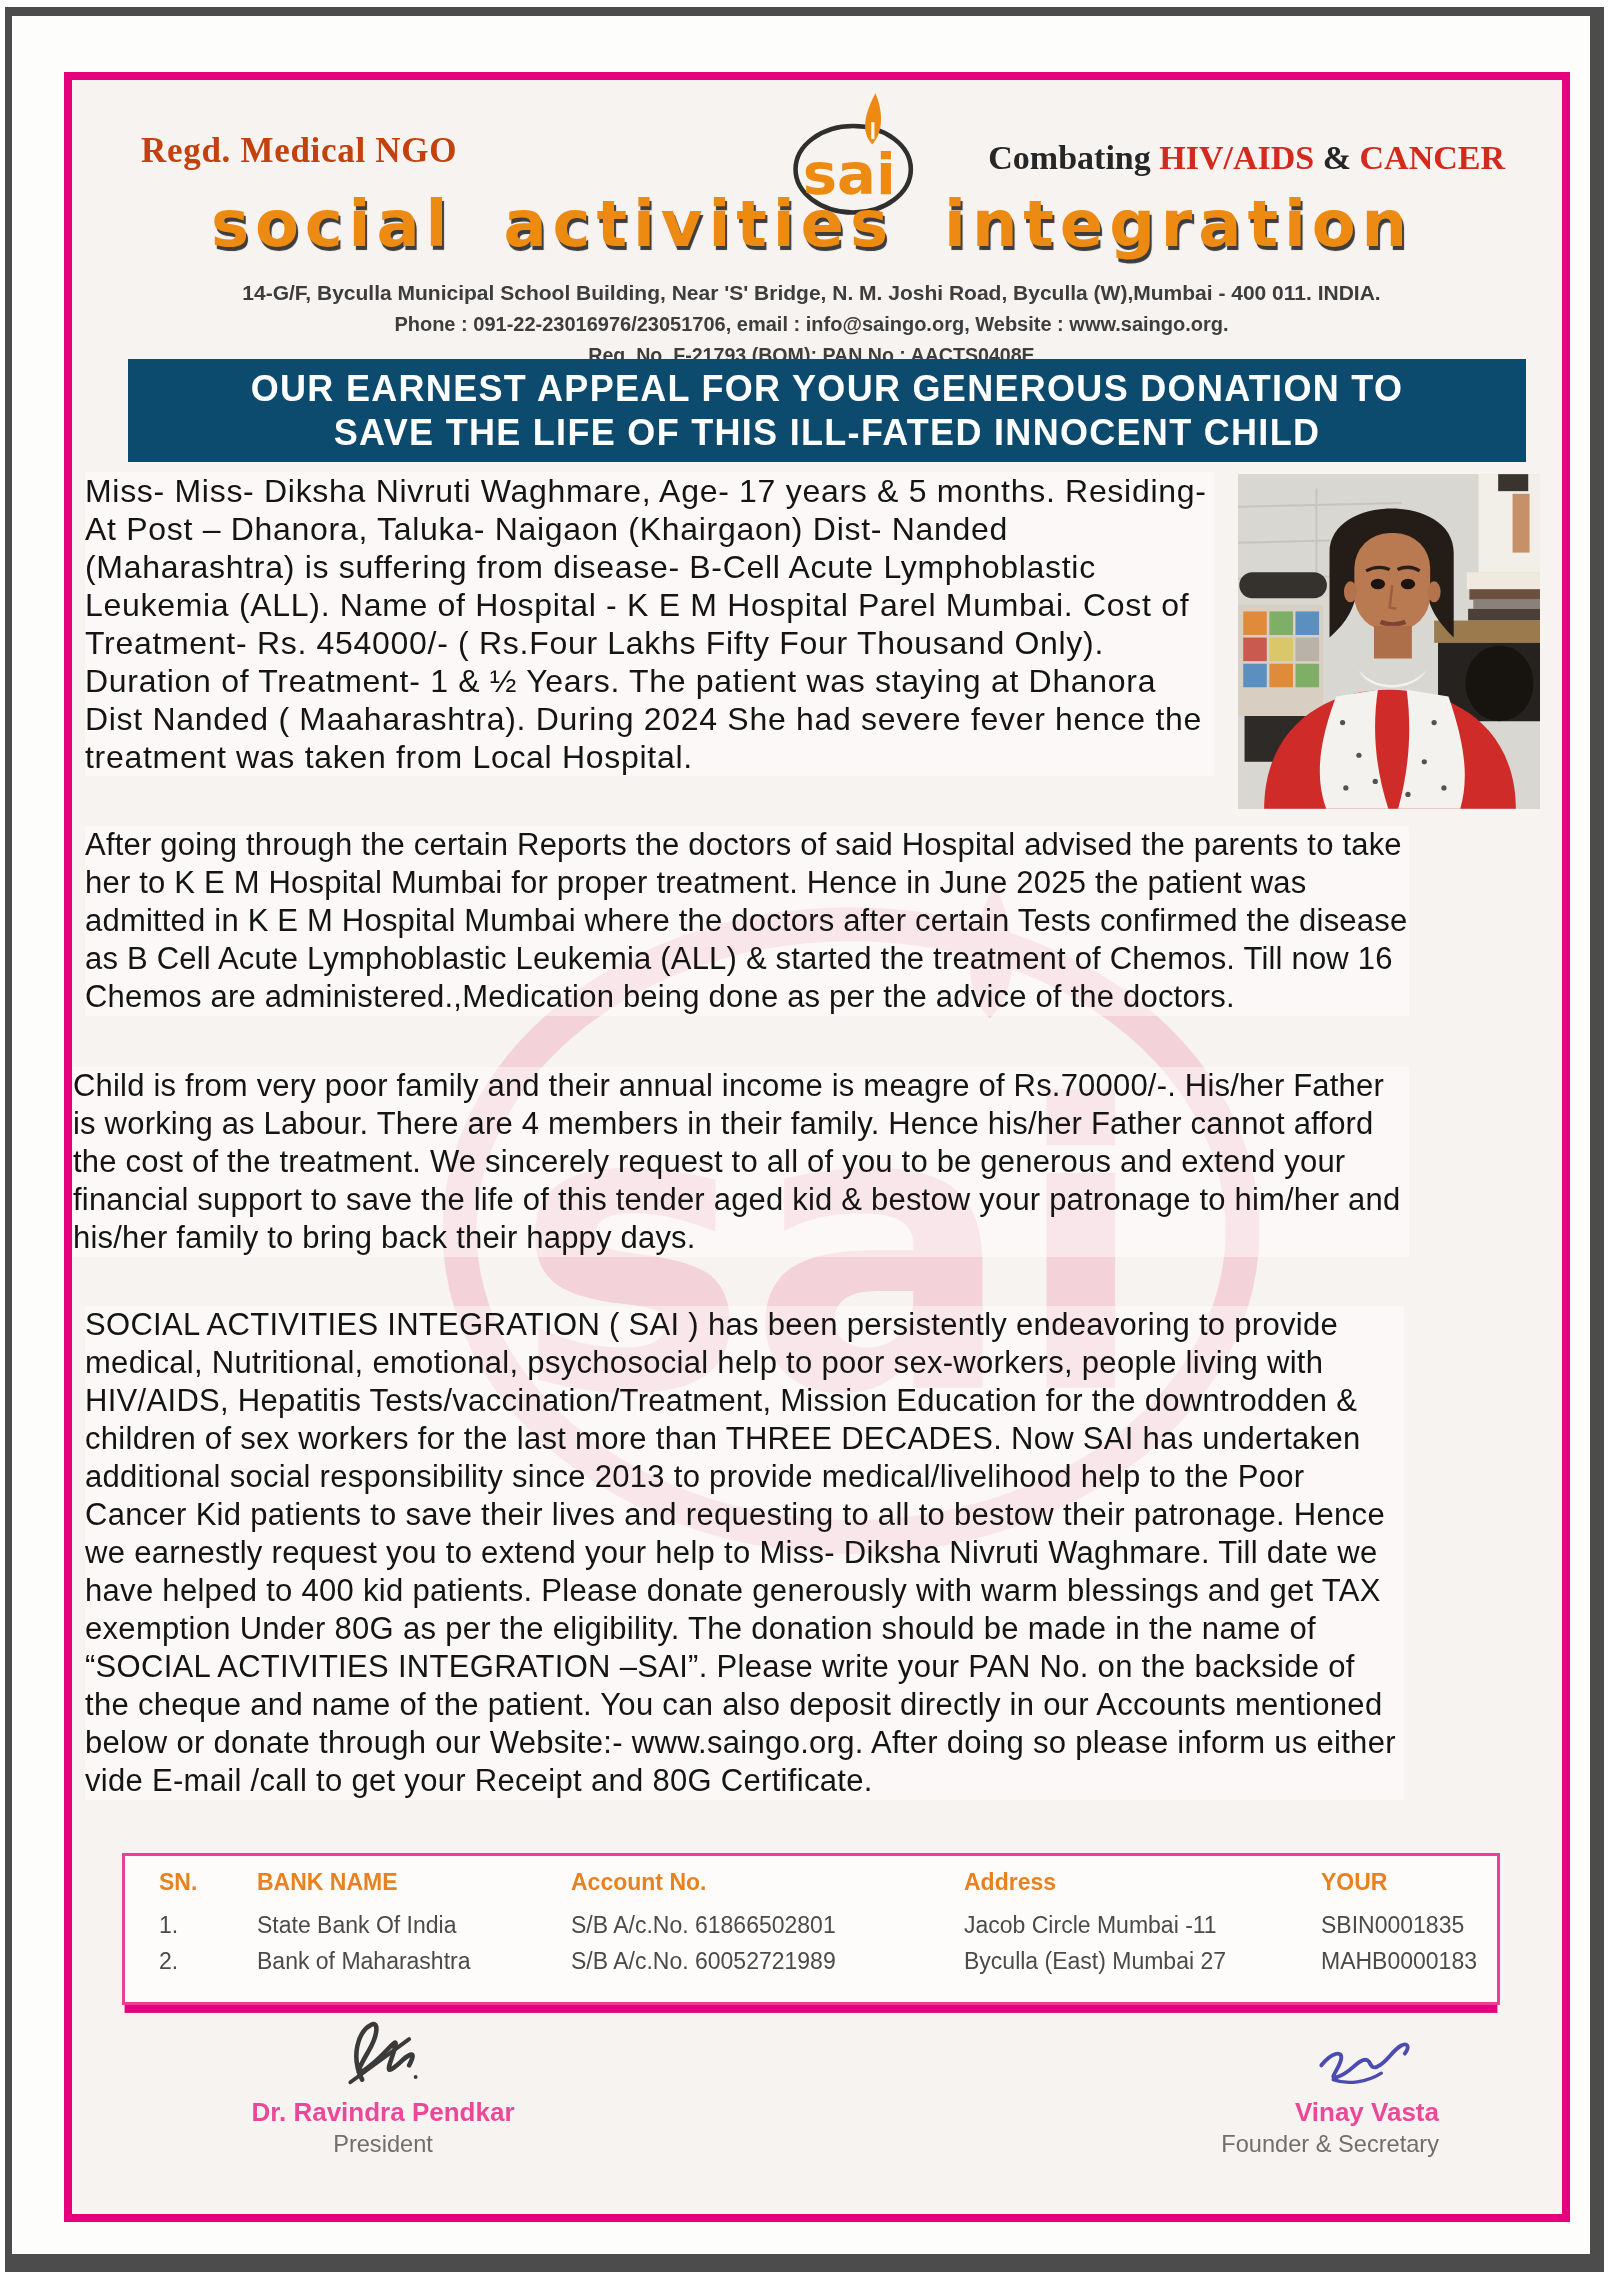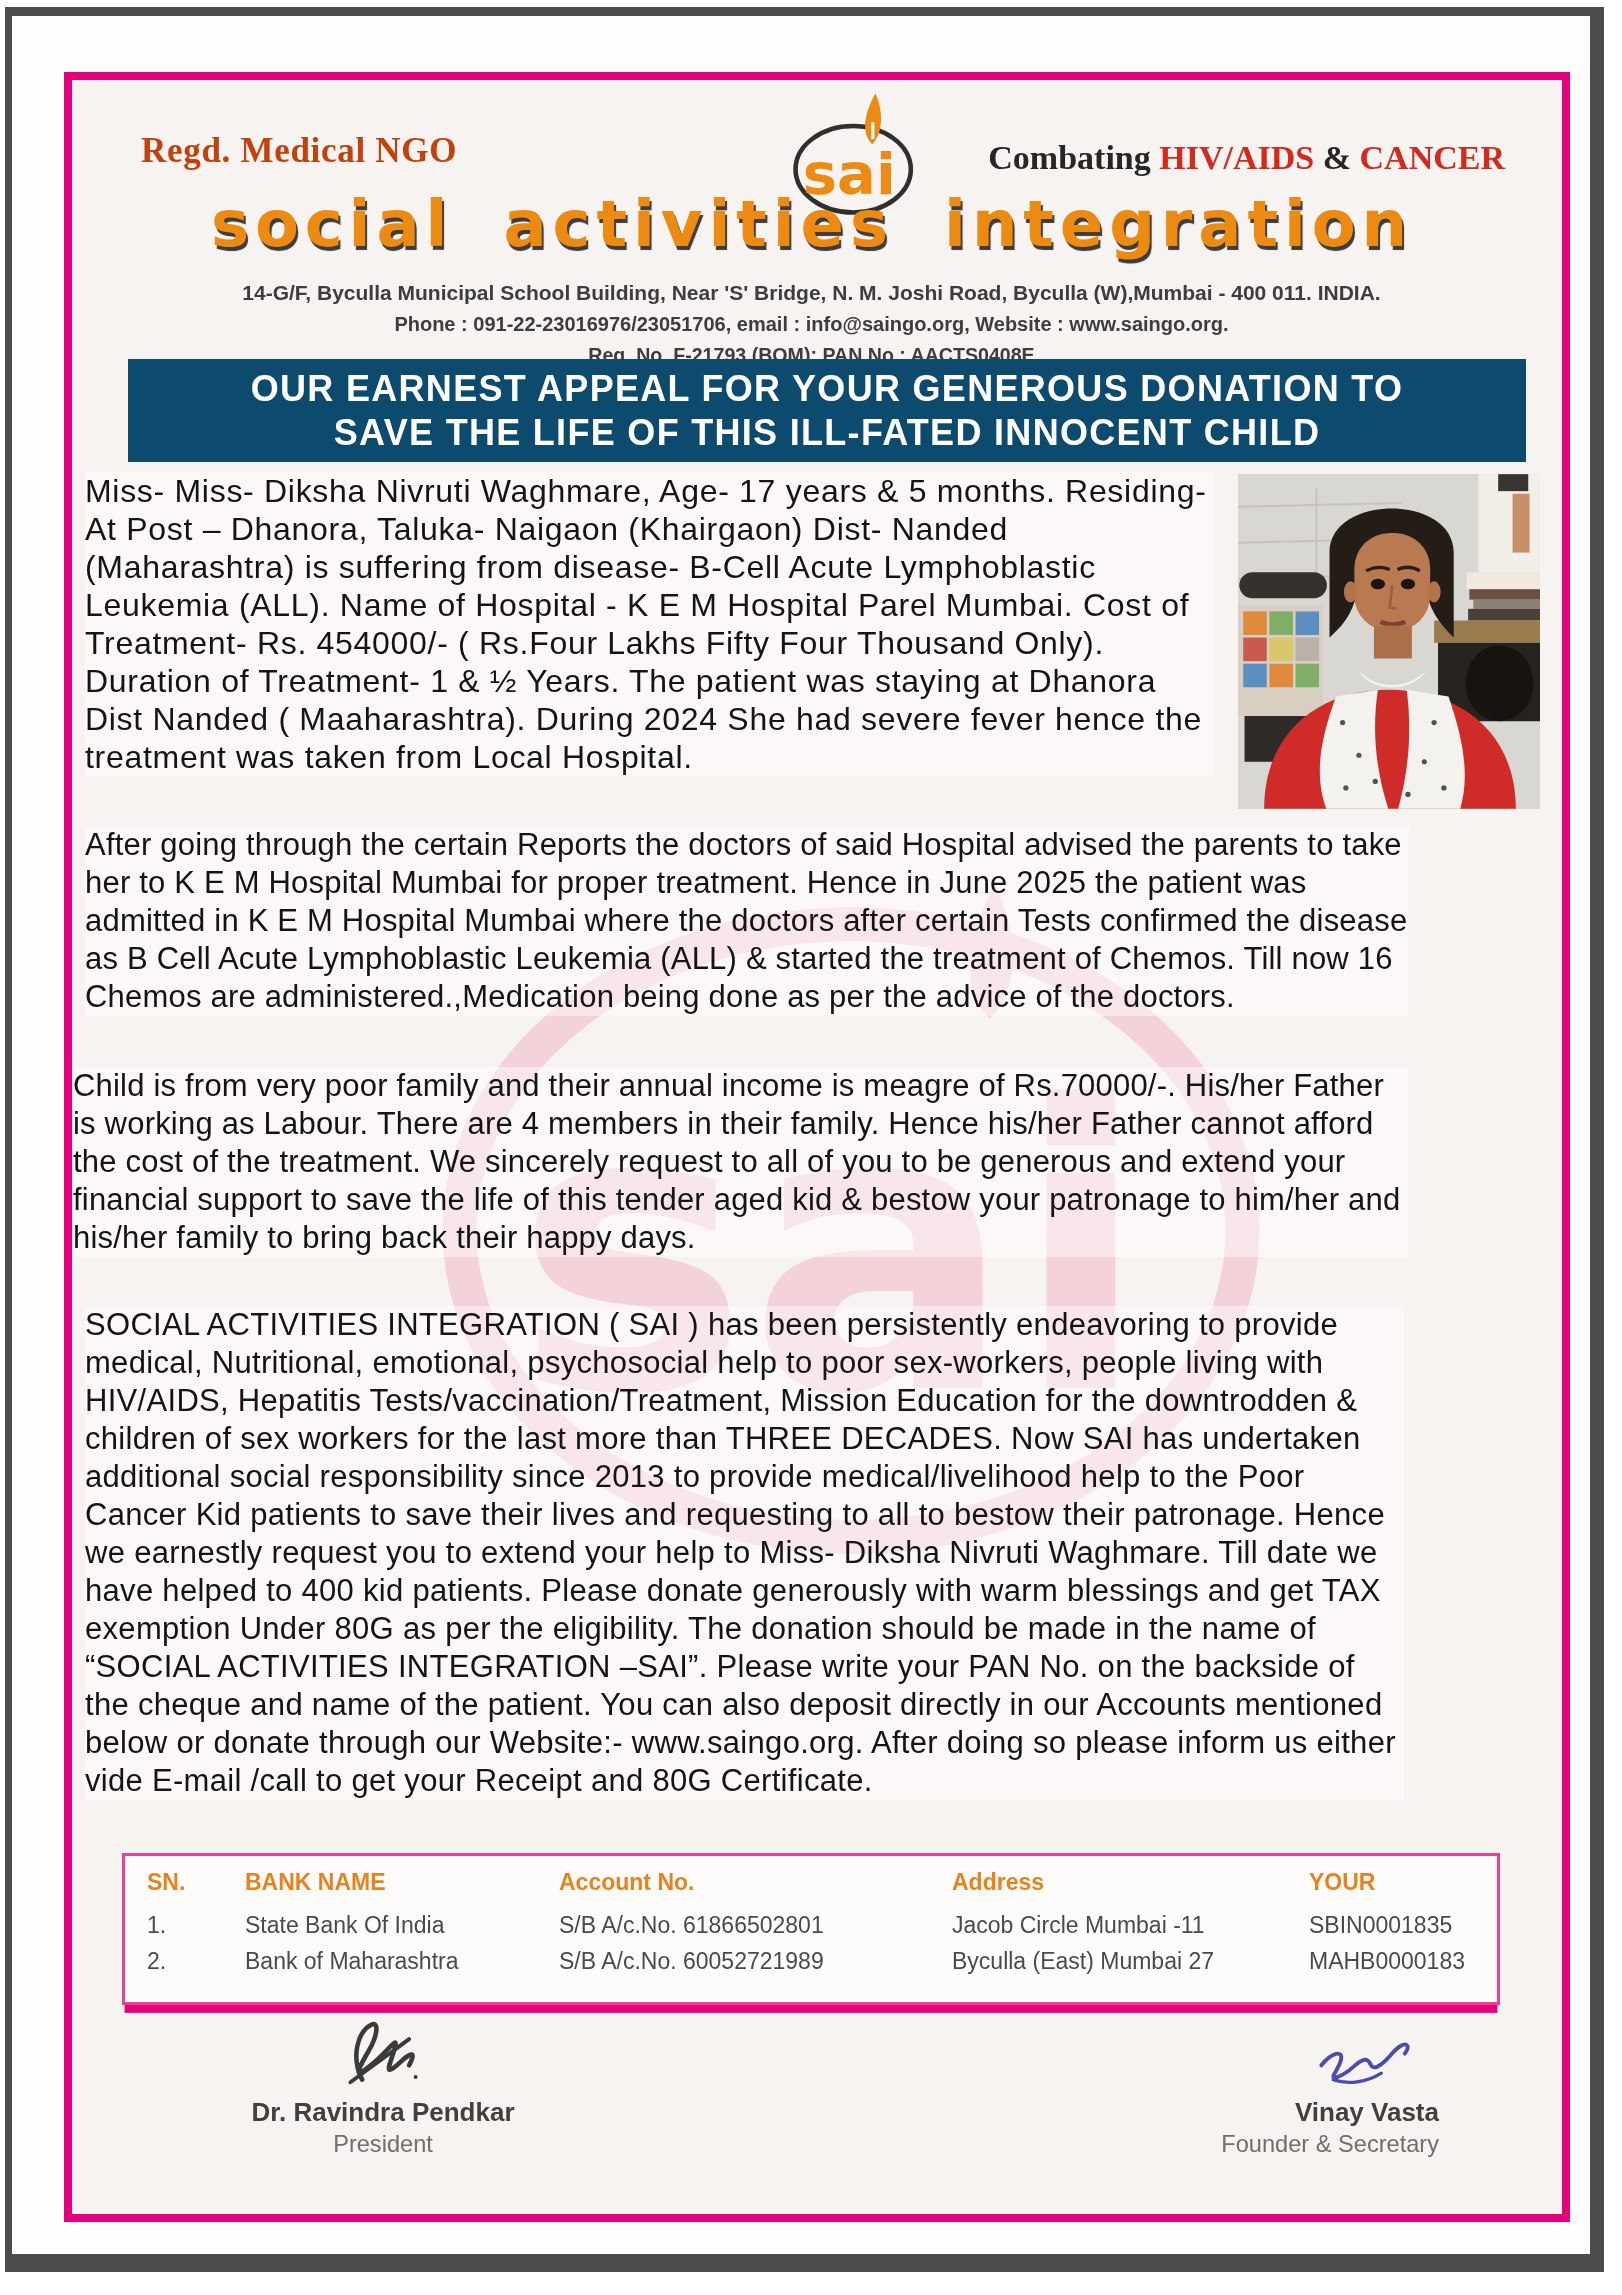--- a/index.html
+++ b/index.html
@@ -97,33 +97,33 @@
     left:122px;top:1853px;width:1378px;height:152px;
     border:3.3px solid #EE3F96;
     box-shadow:0 10.5px 0 -2.6px #E5007D;
     box-sizing:border-box;
     background:rgba(255,255,255,0.7);
     padding-top:13px;
   }
   .trow{
     display:grid;
     grid-template-columns:98px 314px 393px 357px auto;
-    padding-left:22px;
+    padding-left:34px;
     font-size:23px;color:#4a4a4a;
   }
   .trow.head{color:#E8821E;font-weight:bold;margin-bottom:15.7px;}
   .trow.data{margin-bottom:9.2px;}
 
   
   .sig{text-align:center;}
   .sig-left{left:216px;top:2017px;width:334px;}
   .sig-right{left:1112px;top:2034px;width:327px;text-align:right;}
   .sig .scribble{height:77px;}
   .sig-right .scribble{height:60px;}
-  .sig .name{font-weight:bold;font-size:26px;color:#404040;margin-top:2.6px;}
+  .sig .name{font-weight:bold;font-size:26px;color:#ec4899;margin-top:2.6px;}
   .sig .role{font-size:23.6px;color:#6f6f6f;margin-top:3.9px;}
 </style>
 </head>
 <body>
 
 <div class="page">
 
   <div class="abs scan-frame"></div>
   <div class="abs pink-frame"></div>
 

